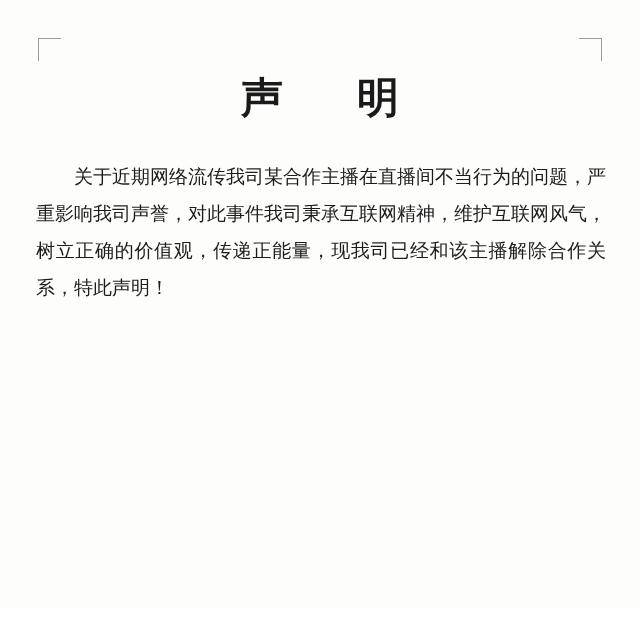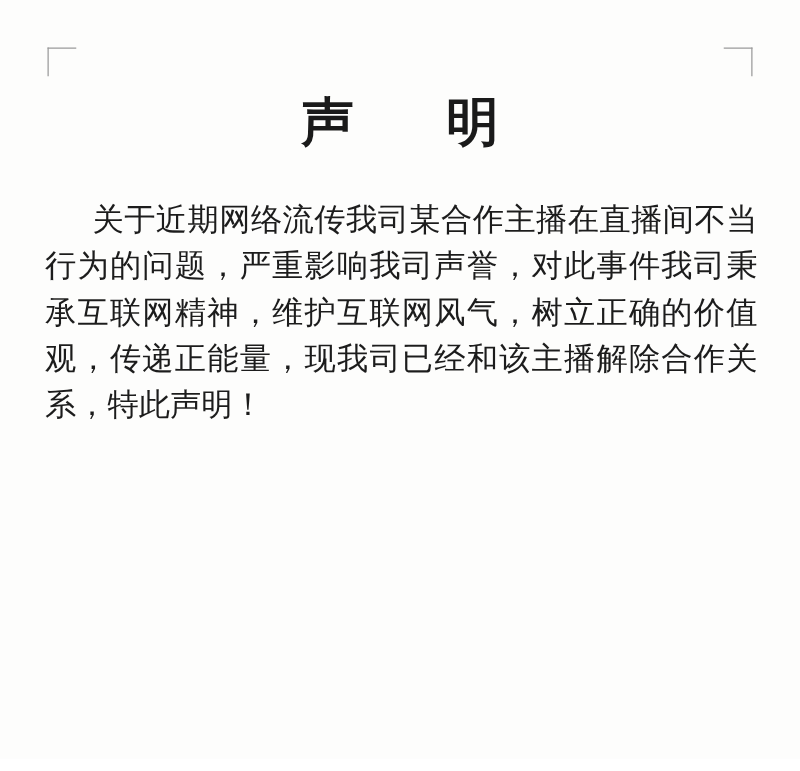--- a/index.html
+++ b/index.html
@@ -49,21 +49,21 @@
     letter-spacing: 16px;
     text-indent: 16px;
     color: #1a1a1a;
     font-family: "Liberation Serif", "DejaVu Serif", serif;
   }
   .body-text {
     position: absolute;
     top: 158px;
     left: 36px;
     width: 570px;
-    font-size: 25px;
+    font-size: 19px;
     line-height: 37px;
     color: #1c1c1c;
     text-align: justify;
     text-justify: inter-ideograph;
     text-indent: 38px;
     font-family: "Liberation Serif", "DejaVu Serif", serif;
   }
   .signature {
     position: absolute;
     top: 466px;

